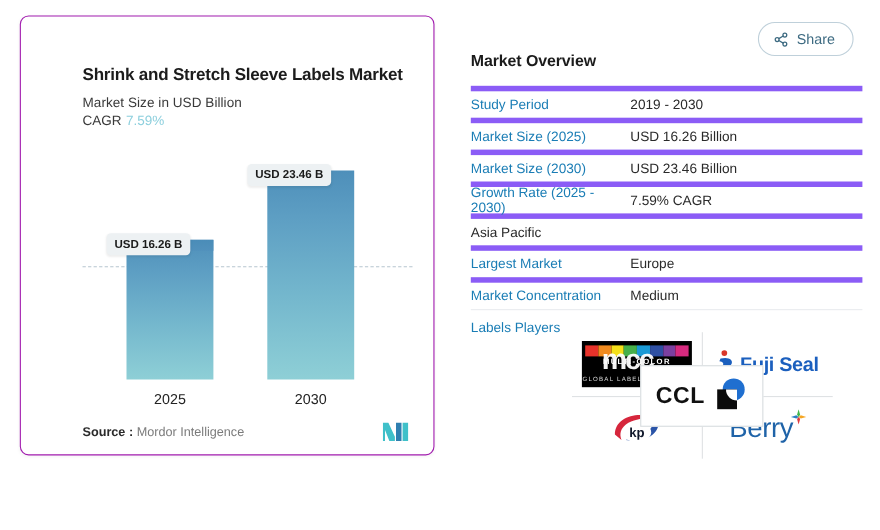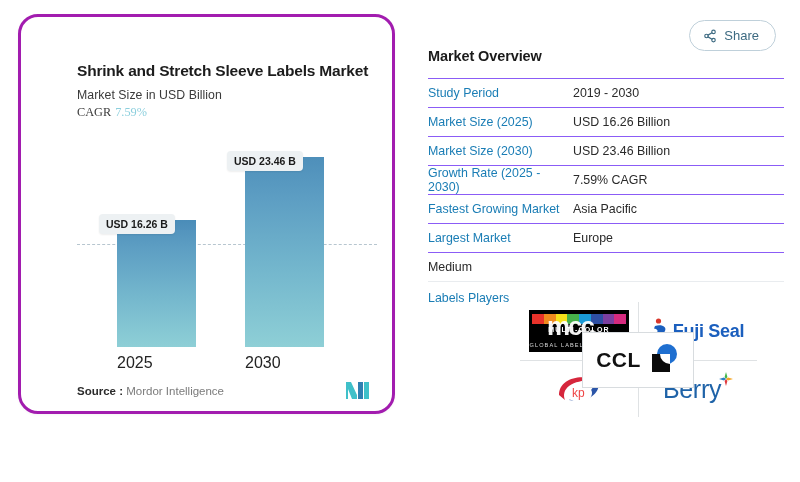--- a/index.html
+++ b/index.html
@@ -22,34 +22,34 @@
     background: #ffffff;
     border-radius: 14px;
   }
 
   
   .chart-card {
     position: absolute;
     left: 14px; top: 12px;
     width: 377px; height: 400px;
     background: #ffffff;
-    border: 3px solid #a21caf;
-    border-radius: 20px;
+    border: 1px solid #a21caf;
+    border-radius: 8px;
     box-shadow: 0 1px 3px rgba(0,0,0,0.045);
   }
   .chart-head { position: absolute; left: 56px; top: 44px; right: 18px; }
   .chart-title {
     font-size: 15.5px; font-weight: bold; color: #1c1c1c;
     line-height: 1.28; letter-spacing: -0.2px;
   }
   .chart-sub {
     margin-top: 7px; font-size: 12.3px; color: #3a3a3a; letter-spacing: 0.05px;
   }
   .chart-cagr {
-    margin-top: 3px; font-size: 12.3px; color: #3a3a3a; font-family: Liberation Serif, serif;
+    margin-top: 3px; font-size: 12.3px; color: #3a3a3a;
   }
   .chart-cagr .val { color: #8ccfdd; margin-left: 4px; }
 
   
   .plot {
     position: absolute;
     left: 56px; top: 140px; width: 300px; height: 215px;
   }
   .dashline {
     position: absolute; left: 0; right: 0; top: 87px;
@@ -70,22 +70,22 @@
     background: #edf1f3;
     border-radius: 4px;
     font-size: 10.5px; font-weight: bold; color: #1b1b1b;
     padding: 4px 7px 4px 7px;
     white-space: nowrap;
     box-shadow: 0 1px 2px rgba(0,0,0,0.07);
   }
   .badge.b2025 { left: 22px; top: 57px; }
   .badge.b2030 { left: 150px; top: -6px; }
   .xlabel {
-    position: absolute; bottom: 0; font-size: 16px; color: #232323;
-    width: 79px;
+    position: absolute; bottom: 0; font-size: 13px; color: #232323;
+    text-align: center; width: 79px;
   }
   .xlabel.x2025 { left: 40px; }
   .xlabel.x2030 { left: 168px; }
 
   
   .source-row {
     position: absolute; left: 56px; right: 22px; bottom: 12px;
     display: flex; align-items: center; justify-content: space-between;
   }
   .source-txt { font-size: 11.5px; color: #7b7b7b; }
@@ -107,21 +107,21 @@
   .overview {
     position: absolute; left: 424px; top: 46px; width: 356px;
   }
   .ov-title {
     font-size: 14.5px; font-weight: bold; color: #1b1b1b;
     padding-bottom: 14px; letter-spacing: -0.1px;
   }
   .ov-row {
     display: flex; align-items: center;
     height: 29px;
-    border-top: 1px solid #8b5cf6;
+    border-top: 5px solid #8b5cf6;
     font-size: 12.4px;
   }
   .ov-row .k { width: 145px; color: #1a7db5; }
   .ov-row .v { color: #2a2a2a; }
   .ov-players {
     display: flex; align-items: center;
     height: 33px; border-top: 1px solid #e9ecef;
     font-size: 12.4px; color: #1a7db5;
   }
 
@@ -171,21 +171,21 @@
     position: absolute; left: 18px; top: 1px; font-size: 26px; font-weight: bold;
     color: #fff; letter-spacing: -2px; font-family: "Liberation Sans", sans-serif;
     mix-blend-mode: normal; opacity: .95;
   }
 
   
   .fuji { display: flex; align-items: center; gap: 4px; }
   .fuji-word { font-size: 18px; font-weight: bold; color: #1b5fbe; letter-spacing: -0.3px; }
 
   
-  .kp-word { font-size: 12px; font-weight: normal; color: #ef4444; }
+  .kp-word { font-size: 12px; font-weight: bold; color: #0f172a; }
 
   
   .berry { display: flex; align-items: flex-start; }
   .berry-word { font-size: 25px; color: #1f63a8; letter-spacing: -0.3px; }
 
   .disclaimer {
     position: absolute; left: 424px; top: 440px;
     font-size: 10.5px; color: #4d4d4d;
   }
 </style>
@@ -260,28 +260,28 @@
       </div>
       <div class="ov-row">
         <span class="k">Market Size (2030)</span>
         <span class="v">USD 23.46 Billion</span>
       </div>
       <div class="ov-row">
         <span class="k">Growth Rate (2025 - 2030)</span>
         <span class="v">7.59% CAGR</span>
       </div>
       <div class="ov-row">
-        <span class="k">Fastest Growing Market</span>
         <span class="v">Asia Pacific</span>
       </div>
       <div class="ov-row">
         <span class="k">Largest Market</span>
         <span class="v">Europe</span>
       </div>
       <div class="ov-row">
+        <span class="k">Market Concentration</span>
         <span class="v">Medium</span>
       </div>
 
       <div class="ov-players">Labels Players</div>
     </div>
 
     <div class="logo-grid">
       <div class="lg-vline"></div>
       <div class="lg-hline"></div>
 

